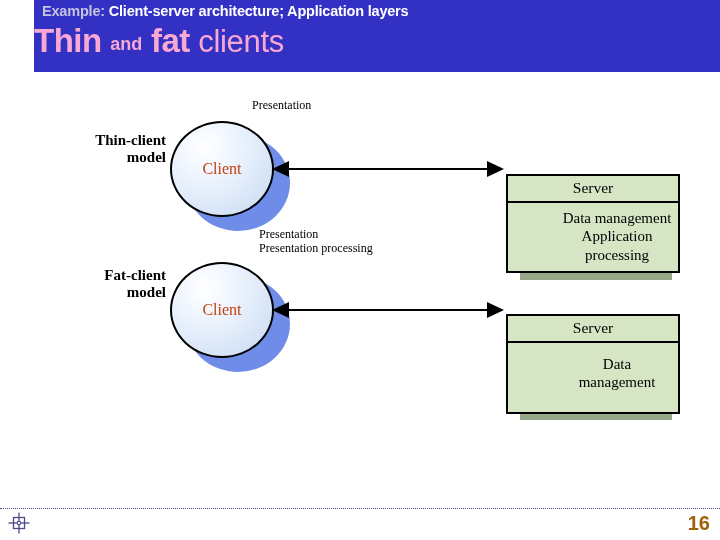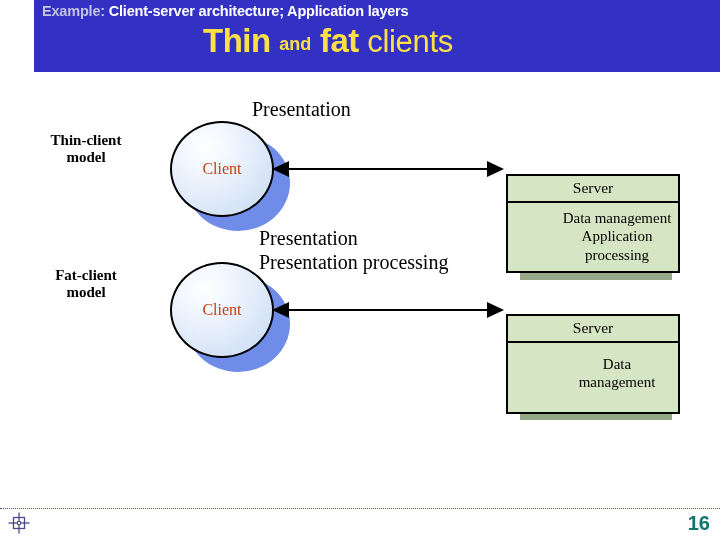--- a/index.html
+++ b/index.html
@@ -39,22 +39,21 @@
     color: #c3c3e0;
   }
   #eyebrow .rest {
     color: #ffffff;
   }
   #slide-title {
     position: absolute;
     left: 0;
     top: 24px;
     width: 588px;
-    text-align: center;
-    color: #fde047;
+    color: #f9a8d4;
     white-space: nowrap;
     line-height: 1;
   }
   #slide-title .big-bold {
     font-family: "Liberation Sans", sans-serif;
     font-size: 33px;
     font-weight: bold;
     letter-spacing: -0.5px;
   }
   #slide-title .small-bold {
@@ -79,21 +78,21 @@
     height: 420px;
   }
   .row { position: absolute; left: 0; width: 720px; }
   #row-thin { top: 0; height: 210px; }
   #row-fat  { top: 140px; height: 210px; }
 
   
   .model-label {
     position: absolute;
     width: 160px;
-    text-align: center;
+    text-align: right;
     font-family: "Liberation Serif", serif;
     font-weight: bold;
     font-size: 15px;
     color: #000000;
     line-height: 1.15;
   }
 
   
   .client-wrap {
     position: absolute;
@@ -125,21 +124,21 @@
     justify-content: center;
     font-family: "Liberation Serif", serif;
     font-size: 16px;
     color: #c2410c;
   }
 
   
   .layer-caption {
     position: absolute;
     font-family: "Liberation Serif", serif;
-    font-size: 20px;
+    font-size: 12px;
     color: #000000;
     white-space: nowrap;
     line-height: 1.18;
   }
 
   
   .arrow {
     position: absolute;
     height: 16px;
   }
@@ -212,21 +211,21 @@
     width: 22px;
     height: 22px;
   }
   #page-number {
     position: absolute;
     right: 10px;
     top: 512px;
     font-family: "Liberation Sans", sans-serif;
     font-size: 20px;
     font-weight: bold;
-    color: #0f766e;
+    color: #a16207;
   }
 </style>
 </head>
 <body>
 
 <div id="header-bar">
   <div id="eyebrow">
     <span class="lead">Example:</span>
     <span class="rest">Client-server architecture; Application layers</span>
   </div>

